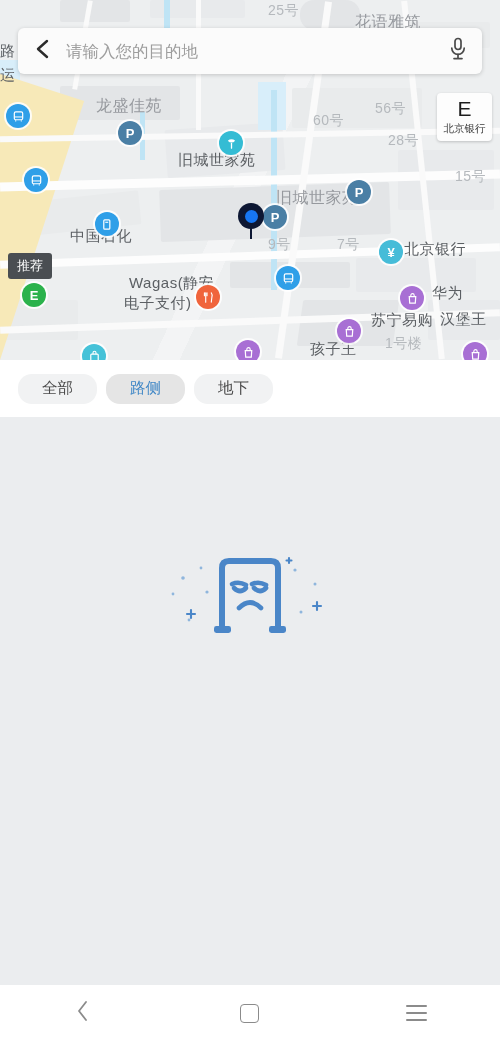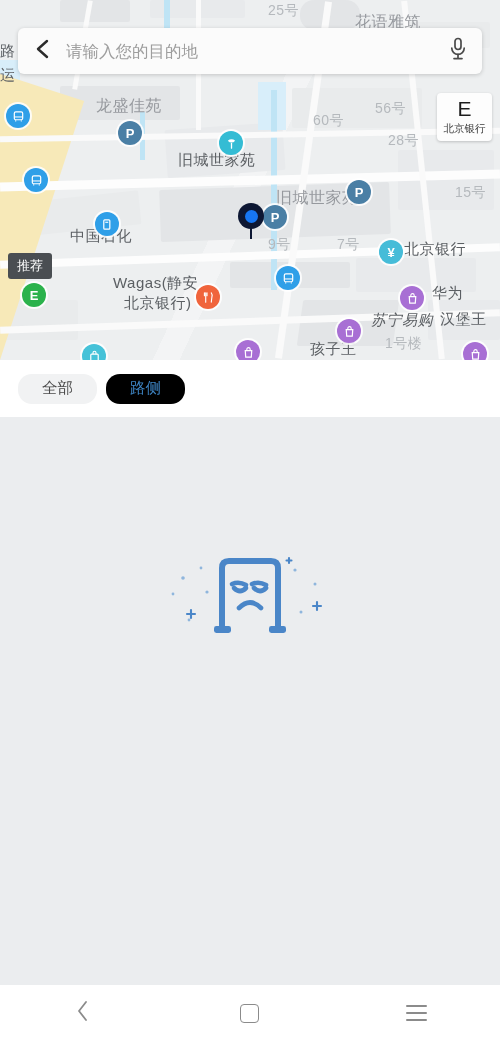--- a/index.html
+++ b/index.html
@@ -135,21 +135,21 @@
   }
   .chip {
     height: 30px; min-width: 73px;
     background: #f1f2f3; color: #4a4a4a;
     border-radius: 14px;
     display: flex; align-items: center; justify-content: center;
     font-size: 15.5px;
     cursor: pointer;
     padding: 0 24px;
   }
-  .chip.active { background: #000000; color: #3e86c6; }
+  .chip.active { background: #e5e5e5; color: #3e86c6; }
 
   
   .content {
     position: absolute; left: 0; top: 417px;
     width: 500px; height: 568px;
     background: #ebedef;
   }
   .empty {
     position: absolute; left: 0; top: 133px;
     width: 500px;
@@ -227,29 +227,29 @@
 
     <div id="map-labels">
         <div class="map-label num" style="left: 268px; top: 2px;">25号</div>
         <div class="map-label big" style="left: 355px; top: 12px;">花语雅筑</div>
         <div class="map-label big" style="left: 96px; top: 96px;">龙盛佳苑</div>
         <div class="map-label num" style="left: 313px; top: 112px;">60号</div>
         <div class="map-label num" style="left: 375px; top: 100px;">56号</div>
         <div class="map-label num" style="left: 388px; top: 132px;">28号</div>
         <div class="map-label dark" style="left: 178px; top: 151px;">旧城世家苑</div>
         <div class="map-label big" style="left: 276px; top: 188px;">旧城世家苑</div>
-        <div class="map-label num" style="left: 455px; top: 184px;">15号</div>
+        <div class="map-label num" style="left: 455px; top: 168px;">15号</div>
         <div class="map-label dark" style="left: 70px; top: 227px;">中国石化</div>
         <div class="map-label num" style="left: 268px; top: 236px;">9号</div>
         <div class="map-label num" style="left: 337px; top: 236px;">7号</div>
         <div class="map-label dark" style="left: 404px; top: 240px;">北京银行</div>
-        <div class="map-label dark" style="left: 113px; top: 274px;">Wagas(静安</div>
-        <div class="map-label dark" style="left: 124px; top: 294px;">北京银行)</div>
+        <div class="map-label dark" style="left: 129px; top: 274px;">Wagas(静安</div>
+        <div class="map-label dark" style="left: 124px; top: 294px;">电子支付)</div>
         <div class="map-label dark" style="left: 432px; top: 284px;">华为</div>
-        <div class="map-label dark" style="left: 371px; top: 311px; font-style: italic;">苏宁易购</div>
+        <div class="map-label dark" style="left: 371px; top: 311px;">苏宁易购</div>
         <div class="map-label dark" style="left: 440px; top: 310px;">汉堡王</div>
         <div class="map-label dark" style="left: 310px; top: 340px;">孩子王</div>
         <div class="map-label num" style="left: 385px; top: 335px;">1号楼</div>
         <div class="map-label dark" style="left: 0px; top: 42px;">路</div>
         <div class="map-label dark" style="left: 0px; top: 66px;">运</div>
       </div>
 
     <div id="map-pois">
         <div class="poi blue" style="left: 6px; top: 104px;">
           <svg width="13" height="13" viewBox="0 0 14 14">
@@ -369,20 +369,21 @@
   </div>
 
   <div class="epay">
     <div class="epay-e">E</div>
     <div class="epay-t">北京银行</div>
   </div>
 
   <div class="filters" id="filters">
       <div class="chip">全部</div>
       <div class="chip active">路侧</div>
+      <div class="chip">地下</div>
     </div>
 
   <div class="content">
     <div class="empty">
       <div class="empty-art">
         <svg width="170" height="90" viewBox="0 0 170 90">
 
           <circle cx="18" cy="28" r="1.8" fill="#8fb6dd"></circle>
           <circle cx="36" cy="18" r="1.4" fill="#8fb6dd"></circle>
           <circle cx="8" cy="44" r="1.4" fill="#8fb6dd"></circle>

